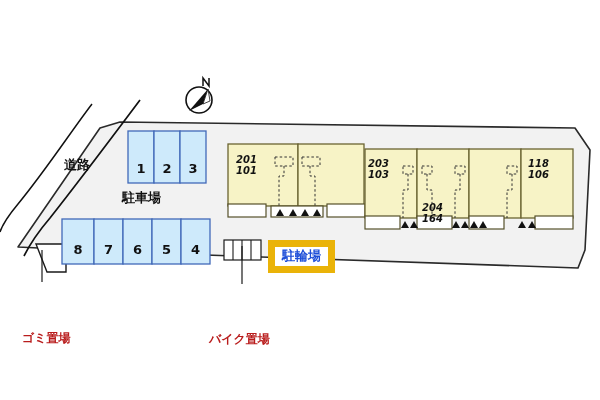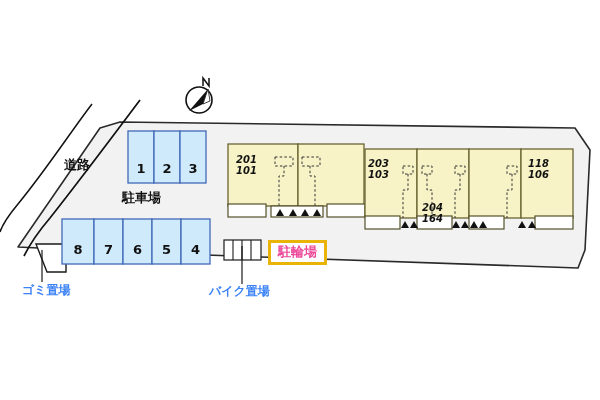--- a/index.html
+++ b/index.html
@@ -50,29 +50,30 @@
     text-align: center;
   }
   .jp {
     font-size: 13px;
     font-weight: 700;
     color: #111111;
   }
   .jp-small {
     font-size: 12px;
     font-weight: 700;
-    color: #3b82f6;
+    color: #b91c1c;
+    margin-top: 48px;
   }
   .boxed {
-    border: 3px solid #eab308;
+    border: 7px solid #eab308;
     background: #ffffff;
     padding: 2px 7px 3px 7px;
     font-size: 13px;
     font-weight: 700;
-    color: #ec4899;
+    color: #1d4ed8;
   }
 </style>
 </head>
 <body>
 
 <div id="stage">
 
   <svg class="plan" viewBox="0 0 600 400" xmlns="http://www.w3.org/2000/svg">
 
     <polygon points="120,122 575,128 590,150 585,250 578,268 120,252 18,247 100,128" fill="#f2f2f2" stroke="#2a2a2a" stroke-width="1.6" stroke-linejoin="round"></polygon>

